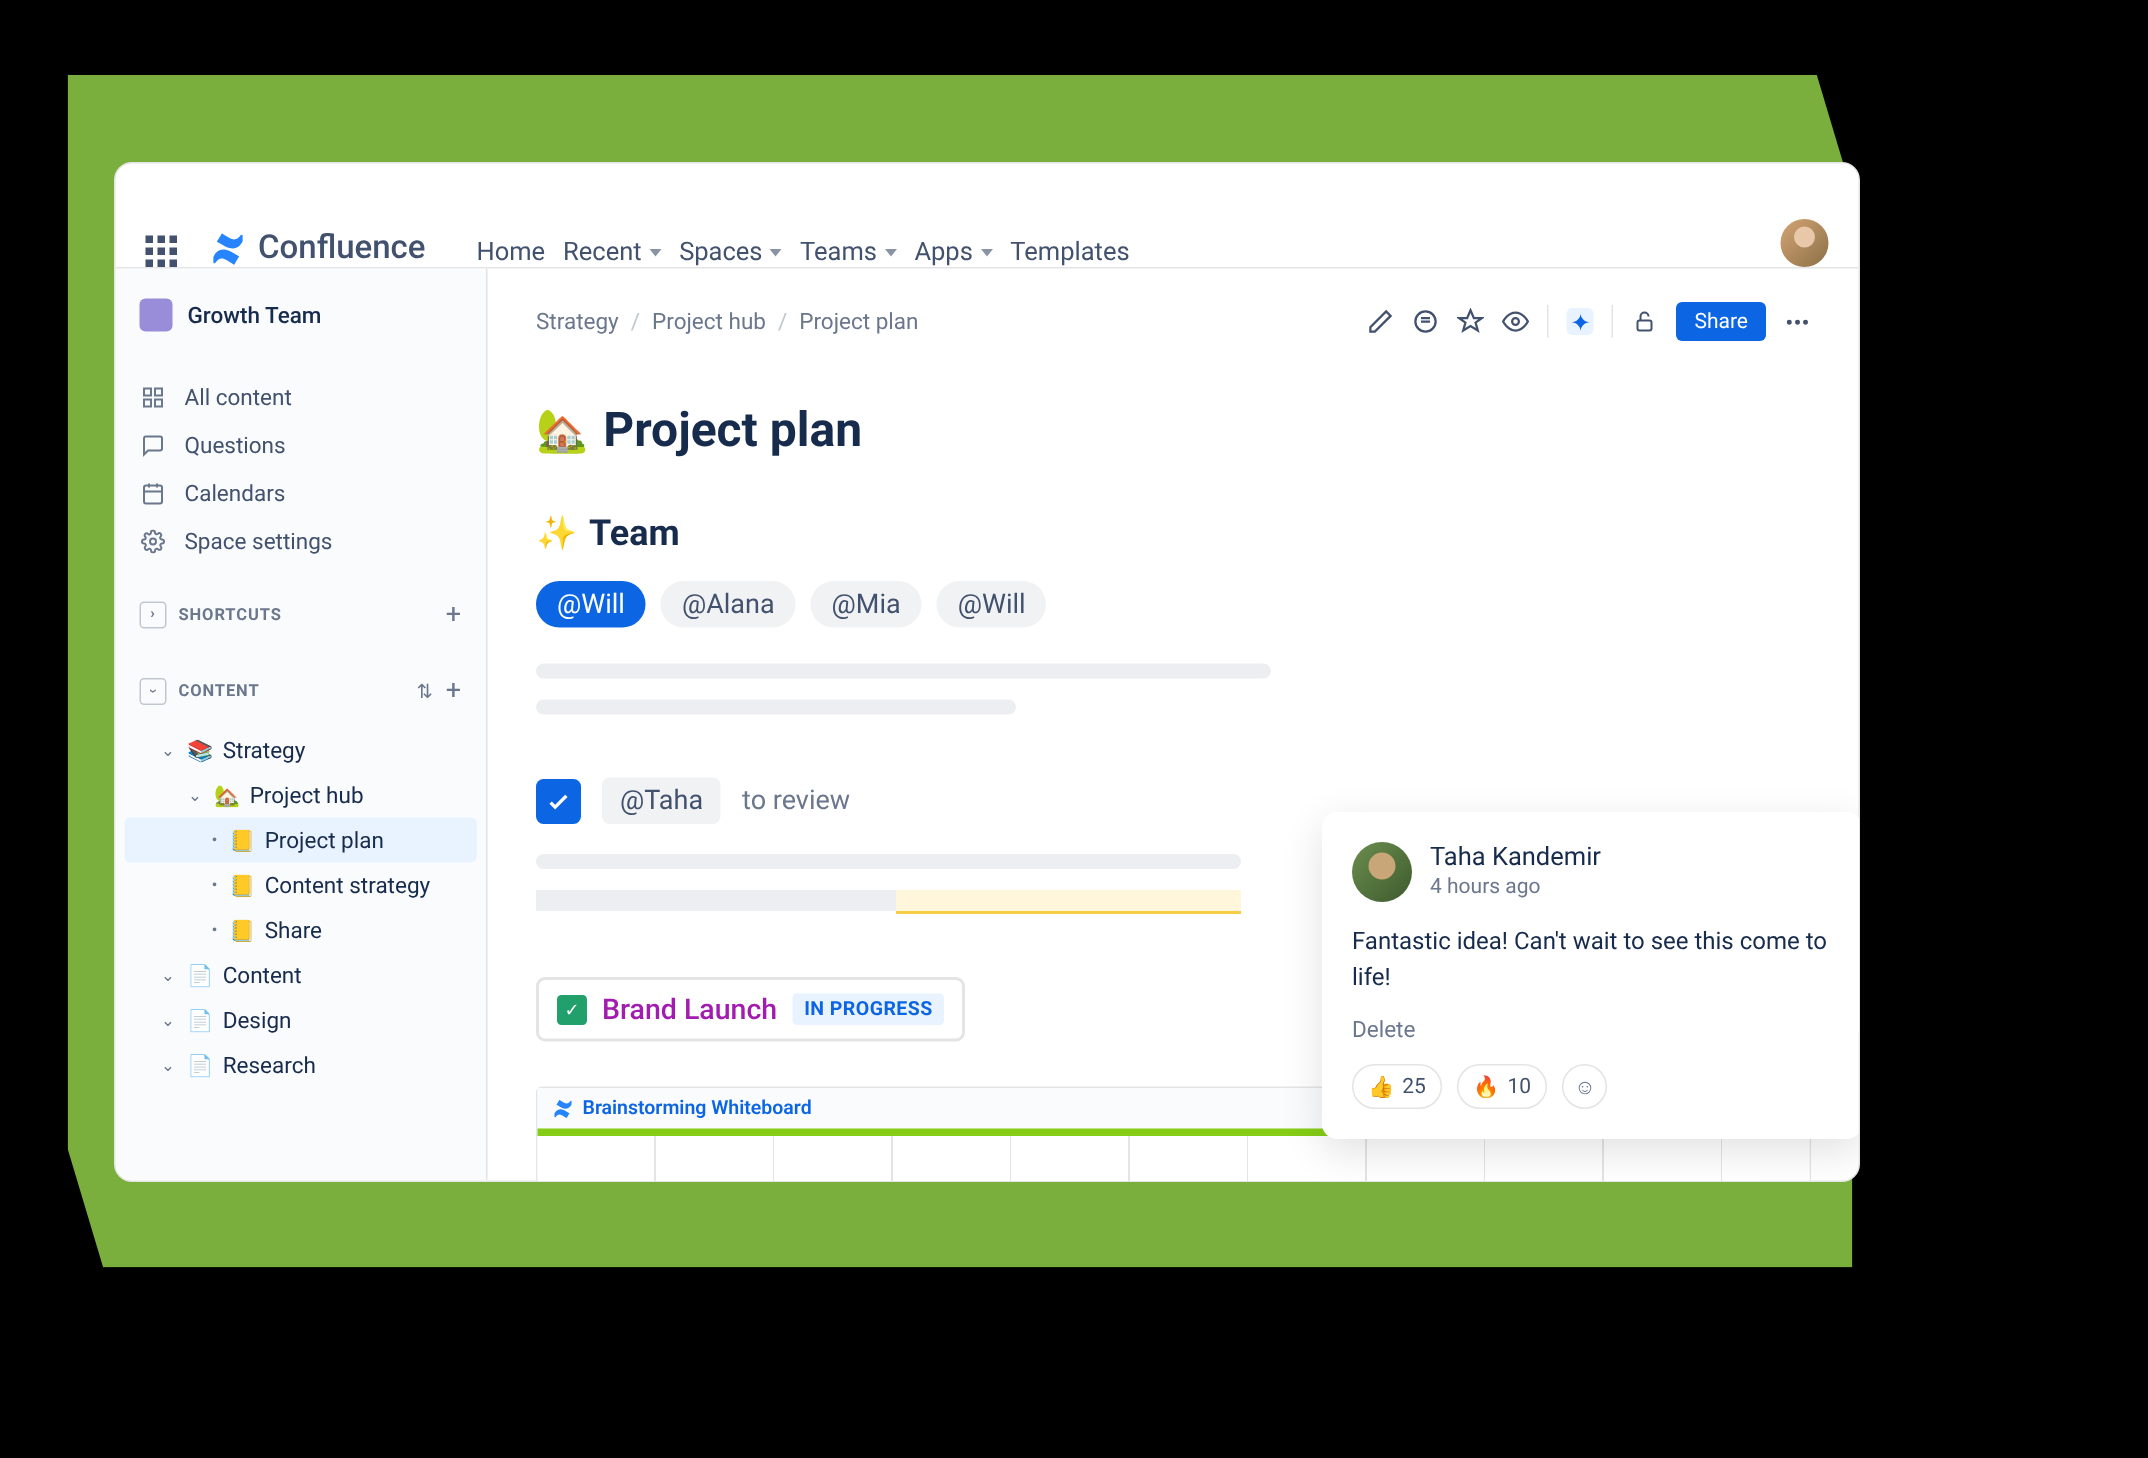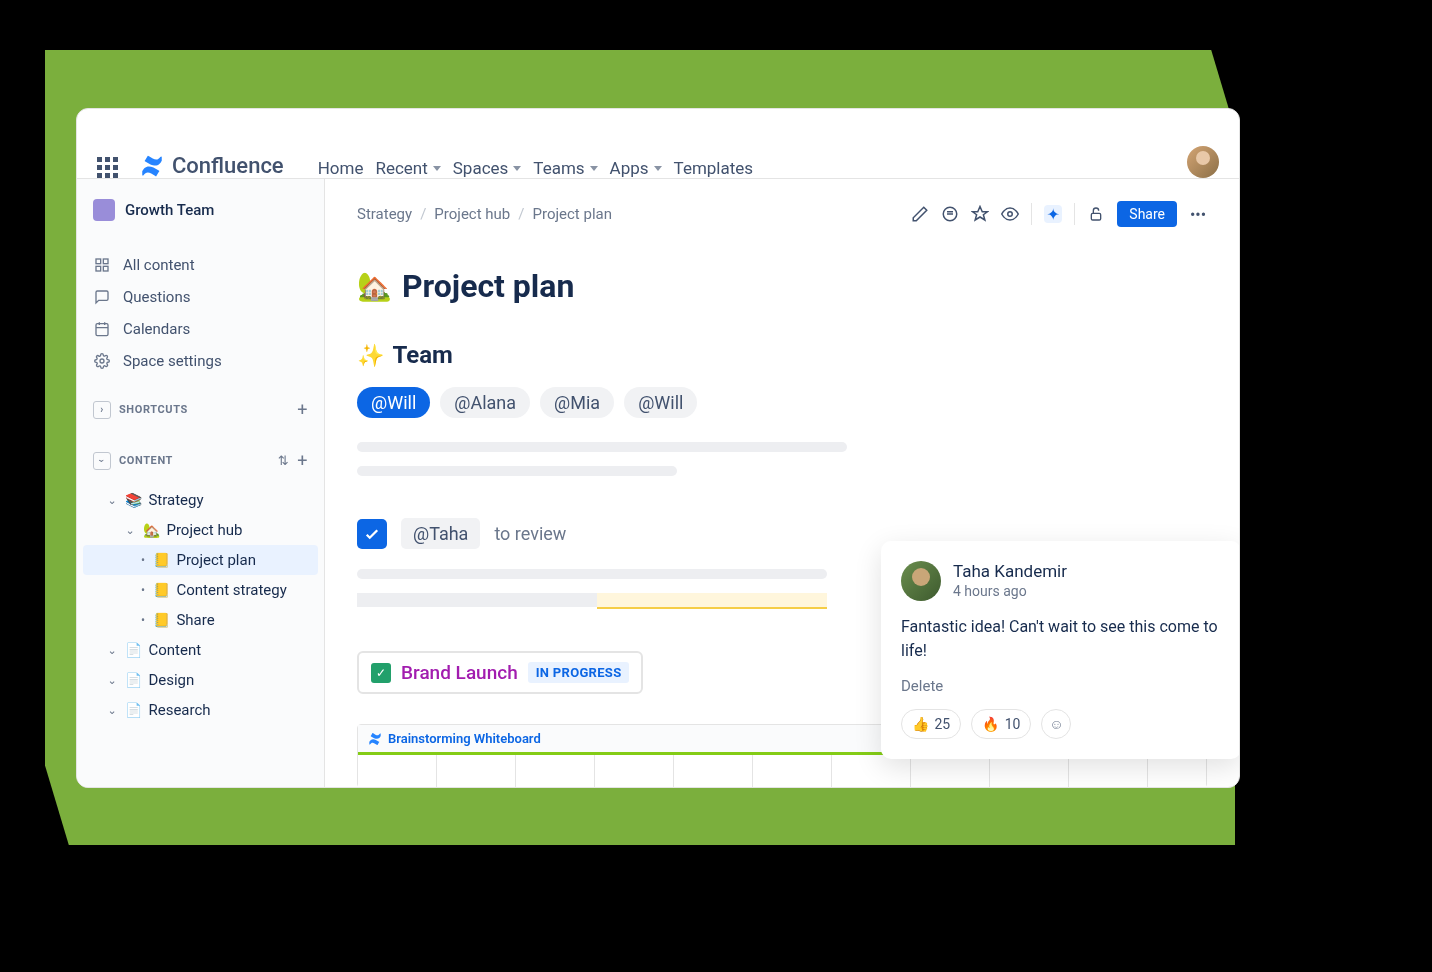--- a/index.html
+++ b/index.html
@@ -63,21 +63,21 @@
 .chip{background:#f1f2f4;padding:5px 12px;border-radius:5px;font-size:18px;color:#42526e}
 .review-text{font-size:18px;color:#6b778c}
 .sk3{width:470px;height:10px;background:#edeef1;border-radius:5px;margin-top:20px}
 .sk4{width:470px;height:14px;background:#edeef1;border-radius:0;margin-top:14px;position:relative}
 .sk4::after{content:"";position:absolute;right:0;top:0;width:230px;height:14px;background:#fff6dc;border-bottom:2px solid #f5cd47}
 .task-card{display:inline-flex;align-items:center;gap:10px;margin-top:44px;padding:8px 12px;border:2px solid #e4e4e4;border-radius:6px}
 .task-card .mini-check{width:20px;height:20px;background:#22a06b;border-radius:3px;display:flex;align-items:center;justify-content:center;color:#fff;font-size:12px}
 .task-card .task-name{color:#a21caf;font-size:19px;font-weight:500}
 .status-badge{background:#e9f2ff;color:#0c66e4;font-size:13px;font-weight:700;padding:3px 8px;border-radius:3px;letter-spacing:0.3px}
 .whiteboard{margin-top:30px;border:1px solid #e4e4e4;border-radius:4px}
-.wb-header{display:flex;align-items:center;gap:6px;padding:6px 10px;color:#0c66e4;font-size:13px;font-weight:600;border-bottom:3px solid #84cc16;background:#fafbfc}
+.wb-header{display:flex;align-items:center;gap:6px;padding:6px 10px;color:#0c66e4;font-size:13px;font-weight:600;border-bottom:5px solid #84cc16;background:#fafbfc}
 .wb-grid{height:32px;background:repeating-linear-gradient(90deg,#fff,#fff 78px,#e4e4e4 78px,#e4e4e4 79px)}
 .comment-card{position:absolute;top:362px;right:-2px;width:360px;background:#fff;border-radius:10px;box-shadow:0 8px 28px rgba(0,0,0,0.12);padding:20px}
 .comment-head{display:flex;gap:12px}
 .comment-avatar{width:40px;height:40px;border-radius:50%;background:linear-gradient(135deg,#6b8e4e,#3d5a2e);position:relative;overflow:hidden;flex-shrink:0}
 .comment-avatar::after{content:"";position:absolute;width:18px;height:18px;background:#c9a678;border-radius:50%;top:7px;left:11px}
 .comment-name{font-weight:400;font-size:17px;color:#172b4d}
 .comment-time{font-size:14px;color:#6b778c;margin-top:2px}
 .comment-body{margin-top:14px;font-size:16px;color:#172b4d;line-height:1.5}
 .comment-delete{margin-top:14px;font-size:15px;color:#6b778c;cursor:pointer}
 .reactions{display:flex;gap:10px;margin-top:14px}

